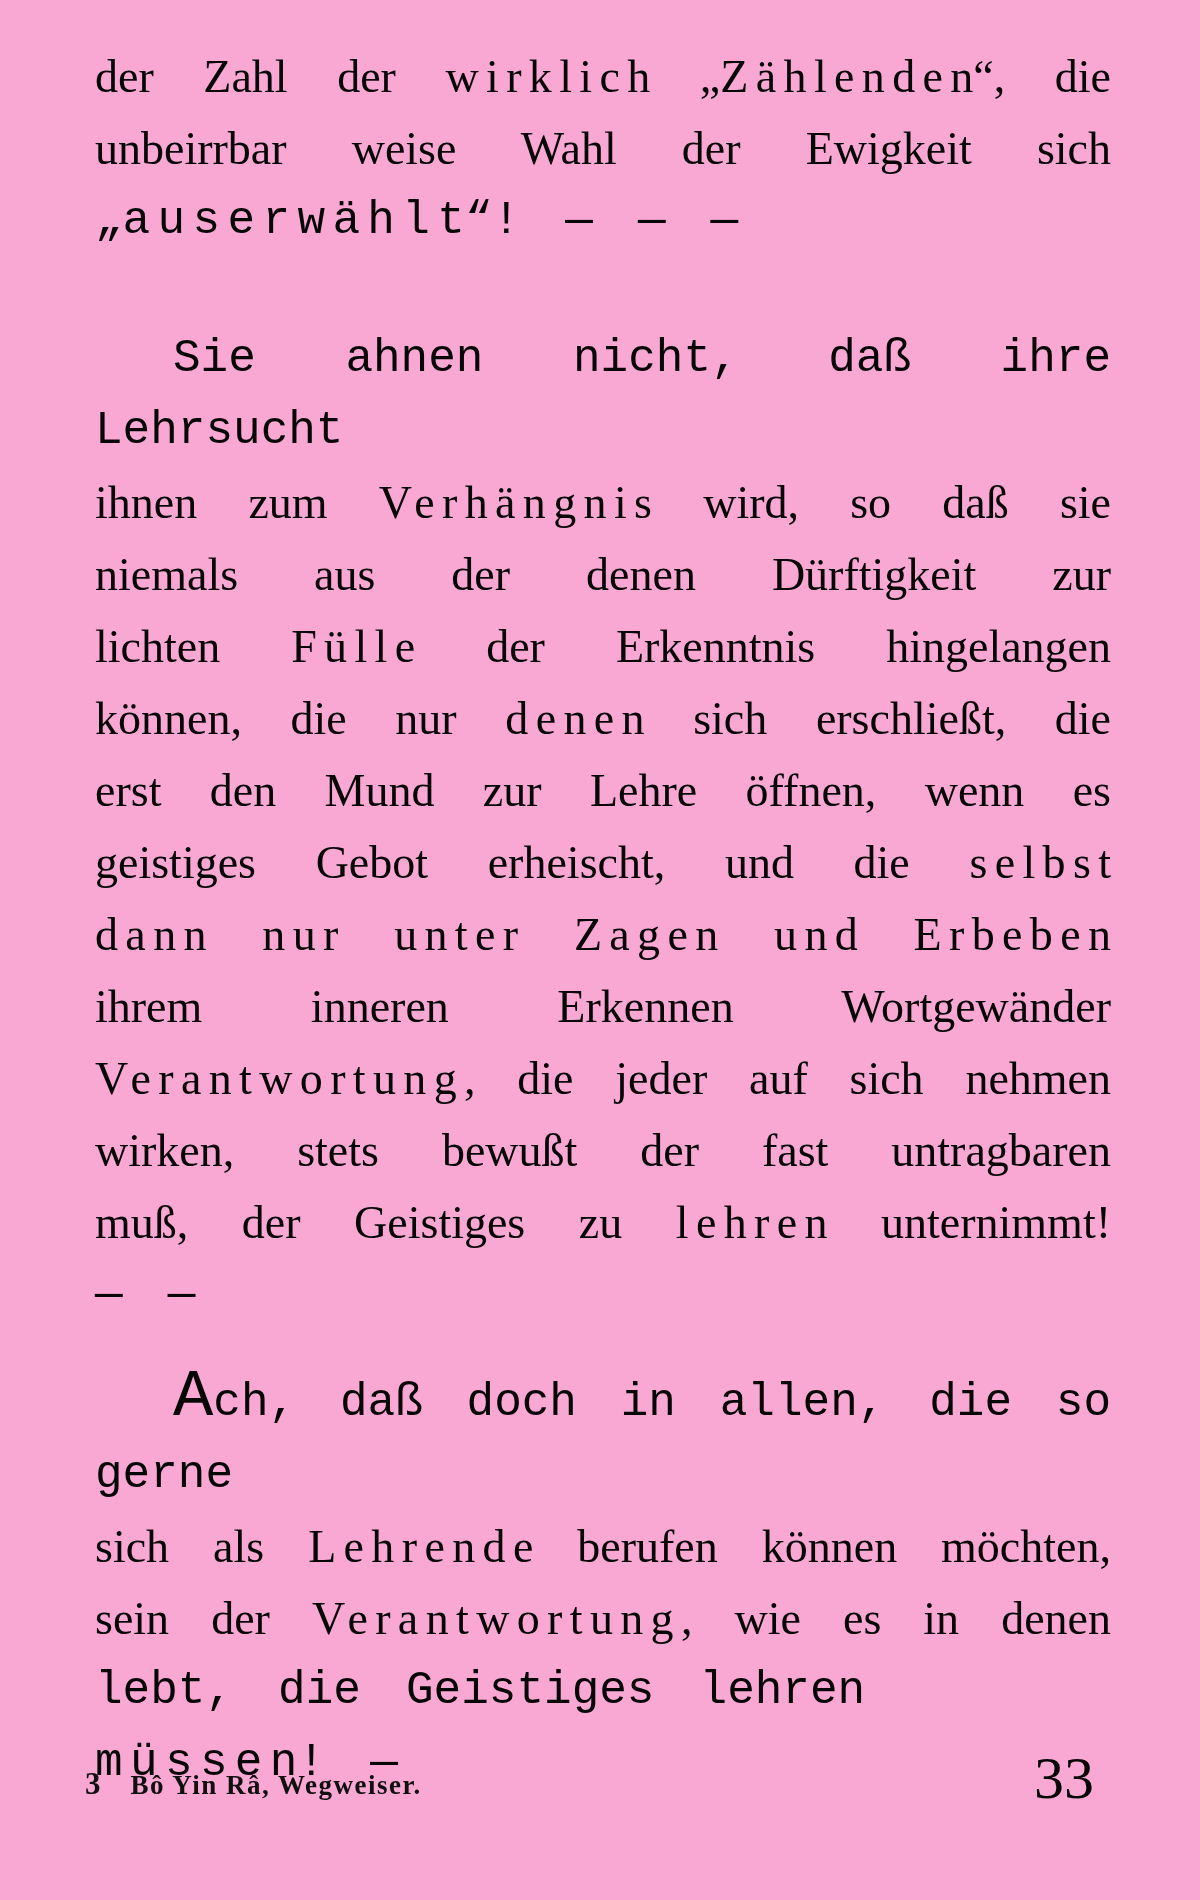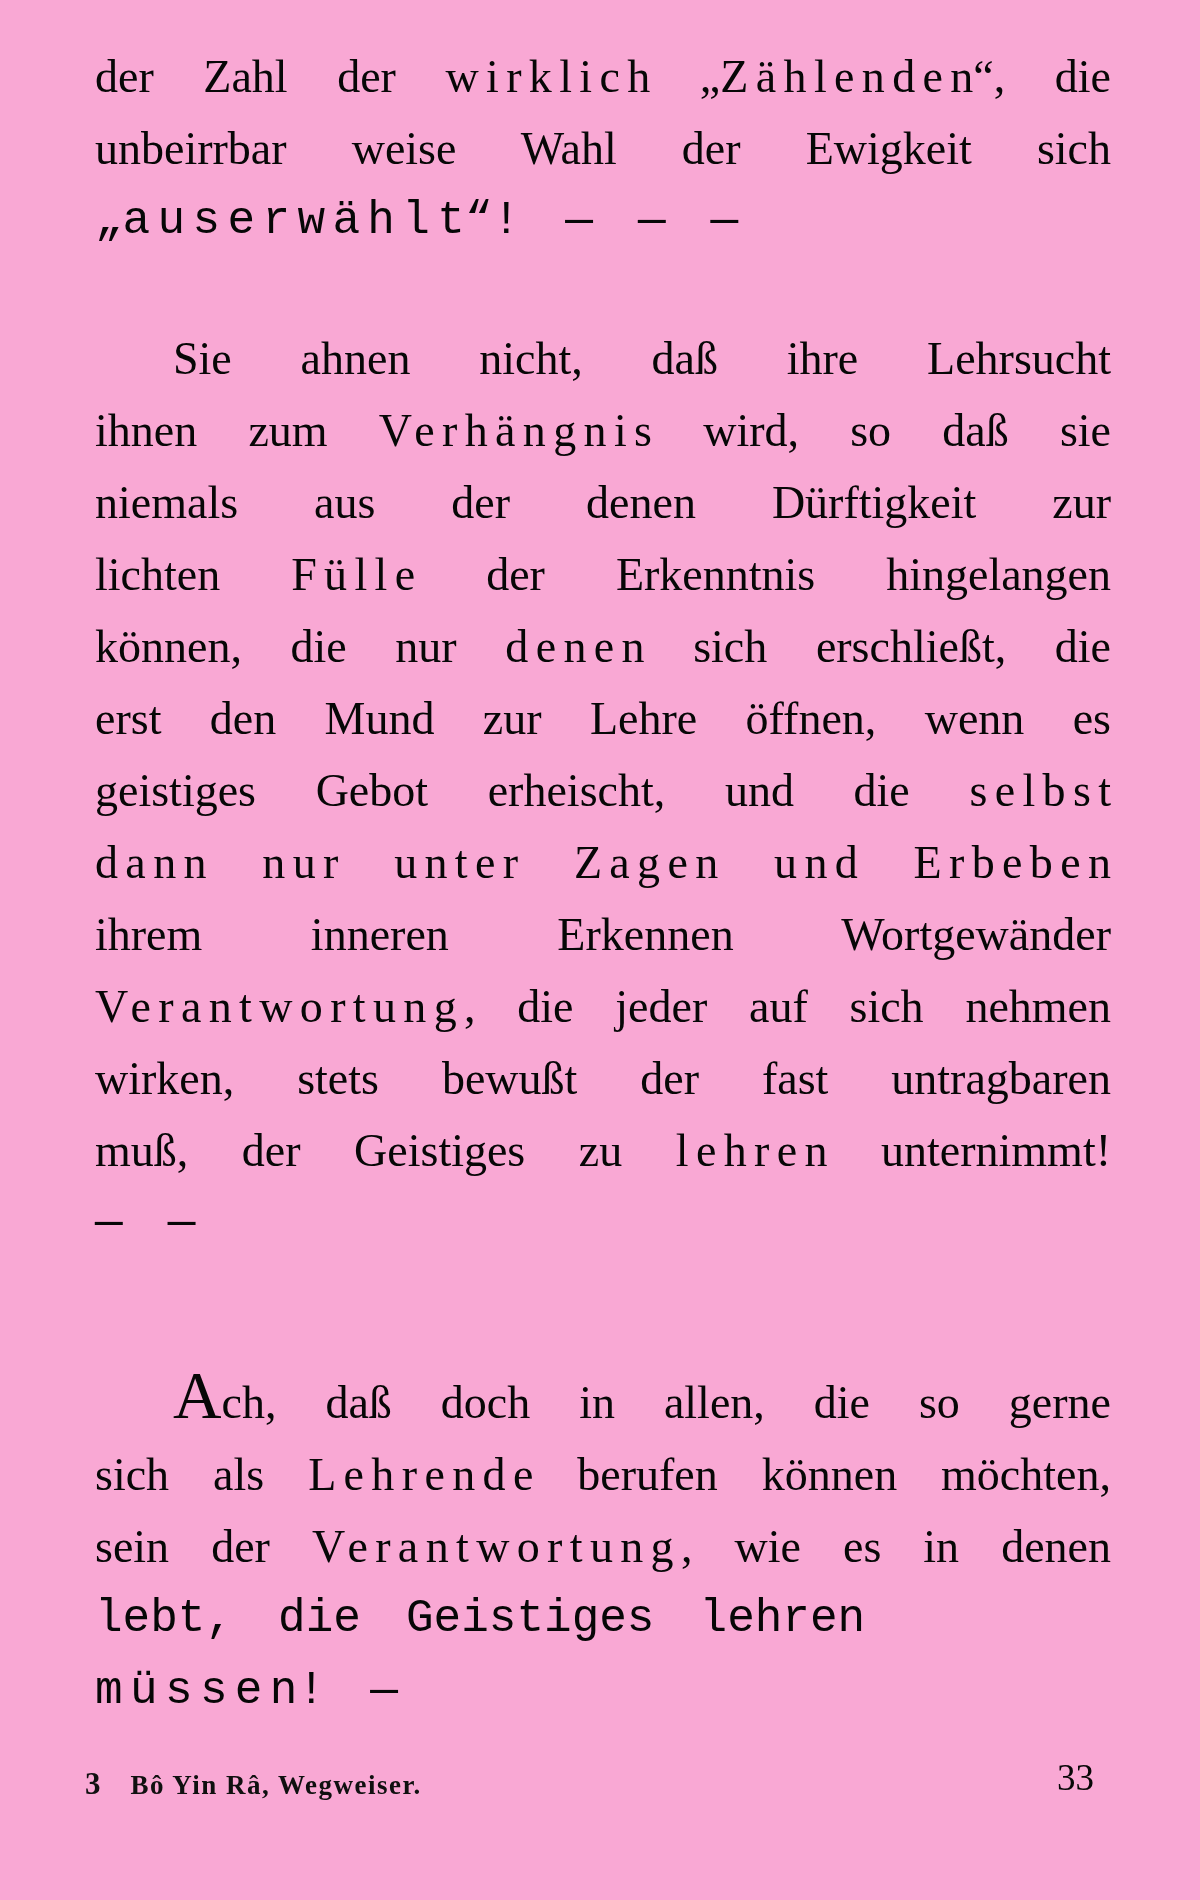--- a/index.html
+++ b/index.html
@@ -28,21 +28,21 @@
     font-size: 46px;
     line-height: 72px;
     text-align: justify;
     text-align-last: justify;
   }
   .line.no-just {
     text-align: left;
     text-align-last: left;
     font-family: Liberation Mono, monospace;
   }
-  .line.indent { text-indent: 78px; }
+  .line.indent { text-indent: 78px; font-family: Liberation Mono, monospace; }
   .line.wide-words { word-spacing: 0.38em; }
   .sp {
     letter-spacing: 0.16em;
     margin-right: -0.16em;
   }
   .dropcap {
     font-size: 1.46em;
     line-height: 1px;
   }
   .footer {
@@ -56,21 +56,21 @@
   }
   .footer .sig {
     font-size: 31px;
     margin-right: 30px;
     letter-spacing: 0;
   }
   .pagenum {
     position: absolute;
     top: 1753px;
     right: 106px;
-    font-size: 37px;
+    font-size: 60px;
     line-height: 50px;
     color: #070707;
   }
 </style>
 </head>
 <body>
 
 <div class="page" data-name="book-page-scan">
   <div data-name="text-block">
       <div class="para" data-name="paragraph-1">

